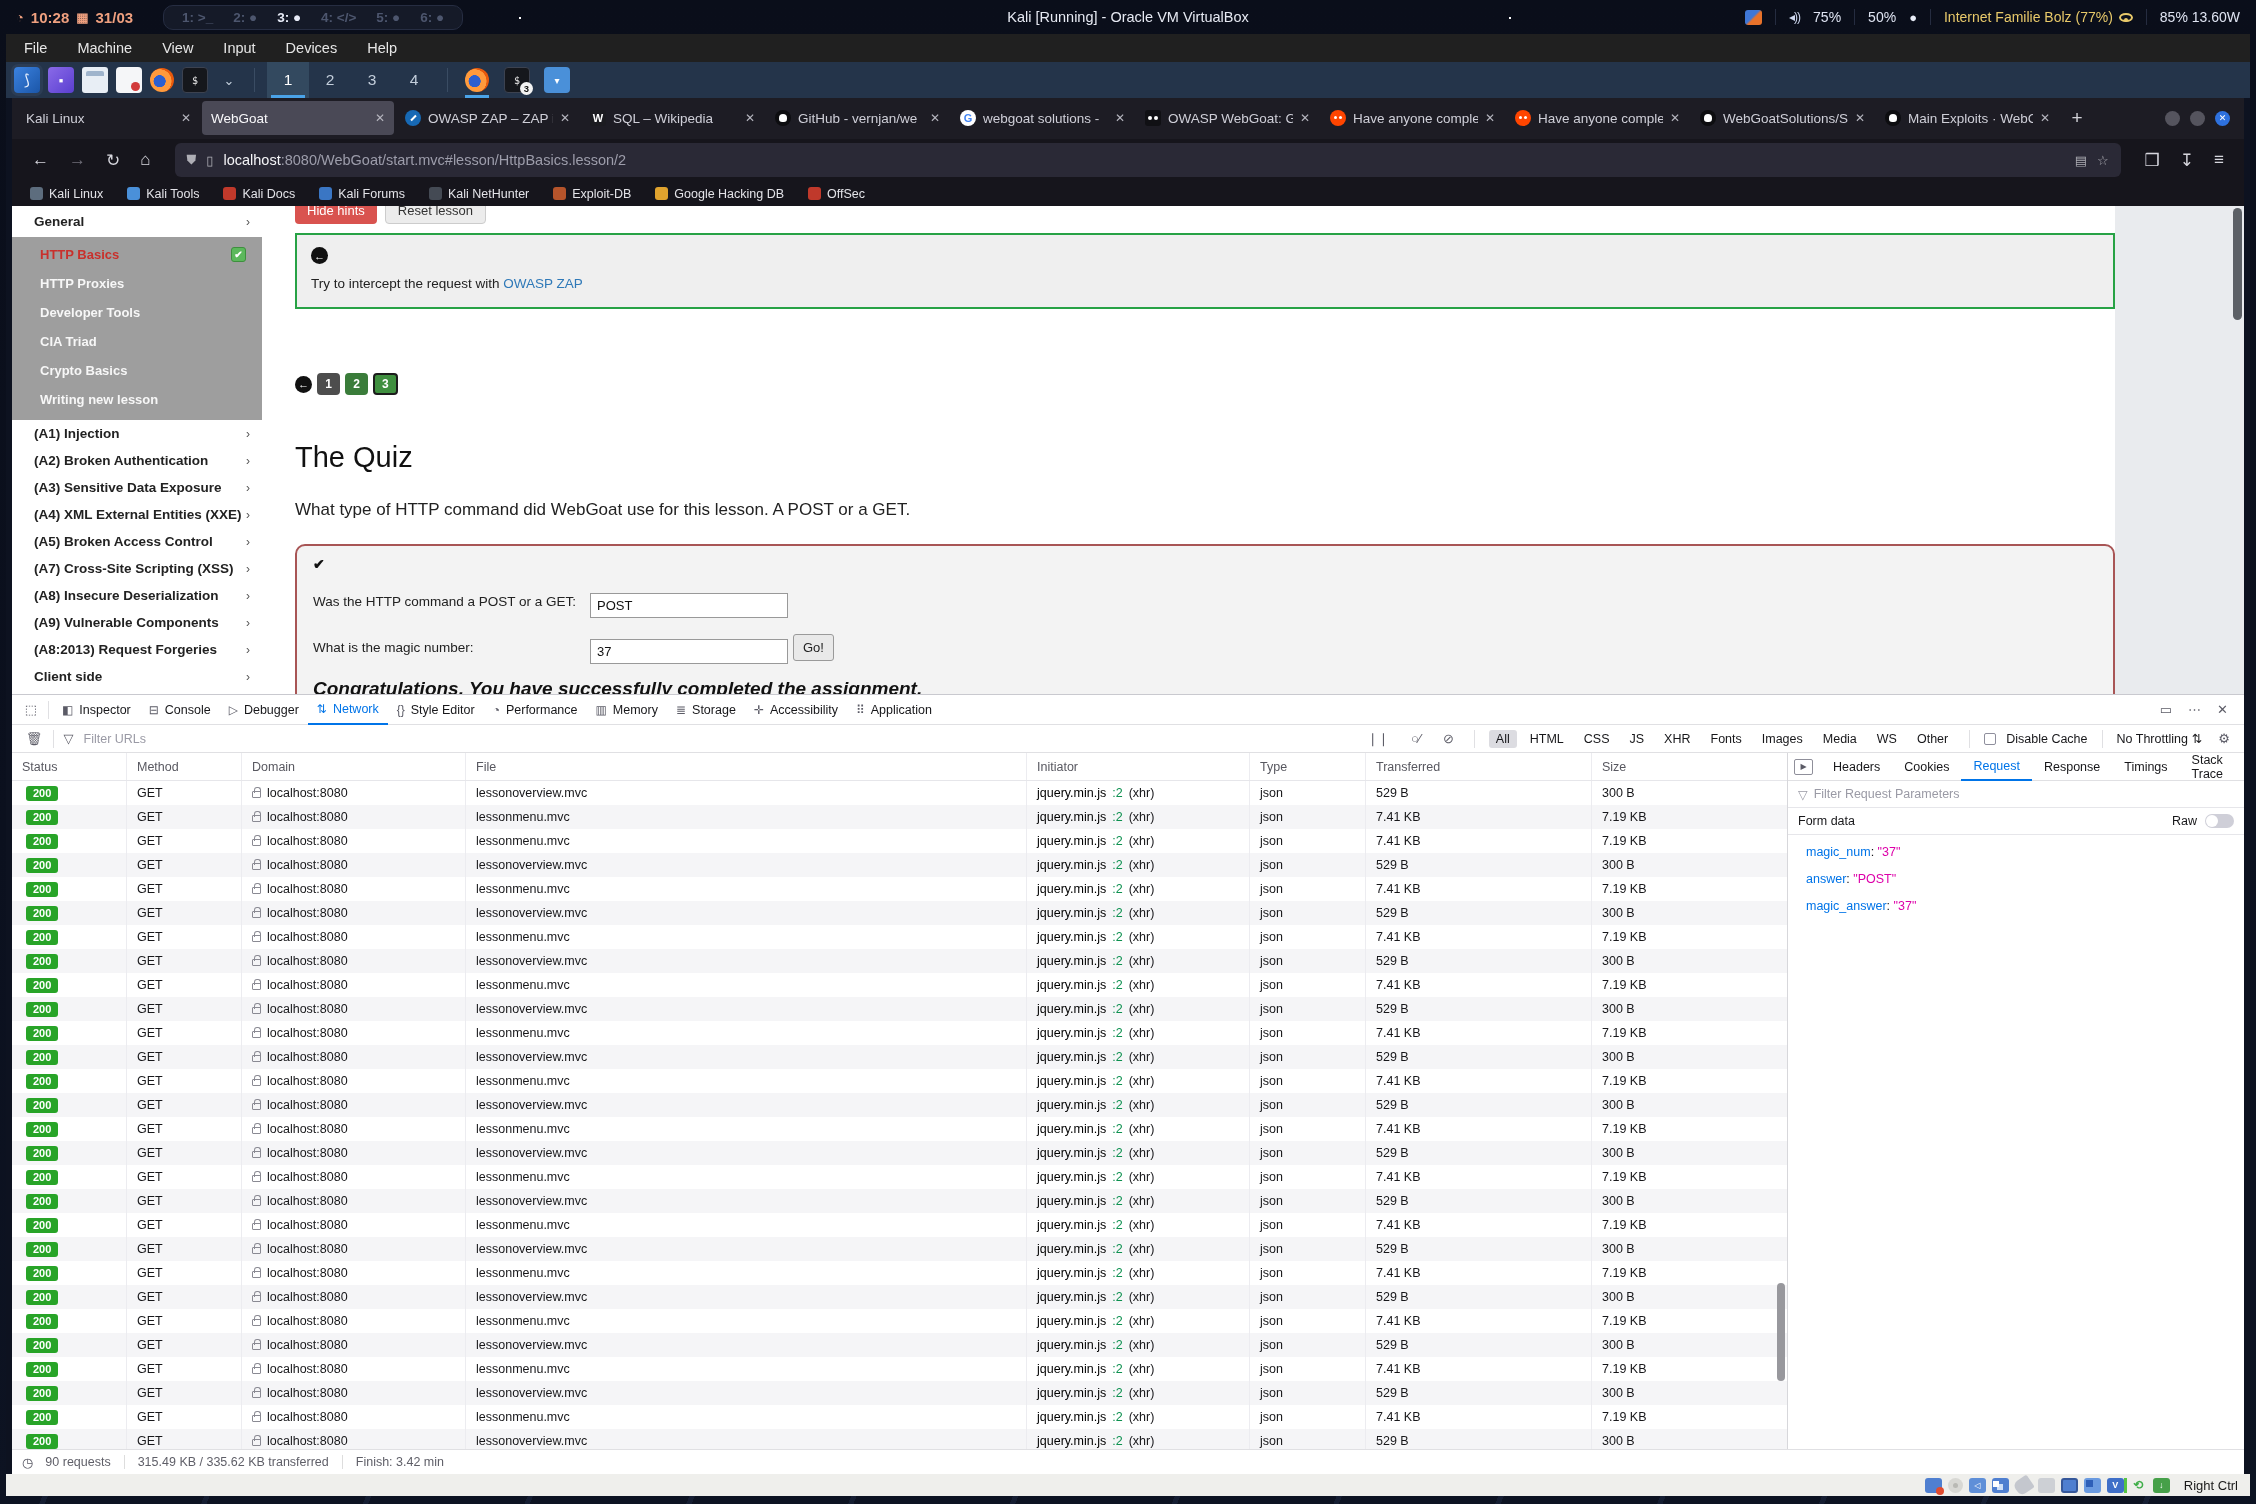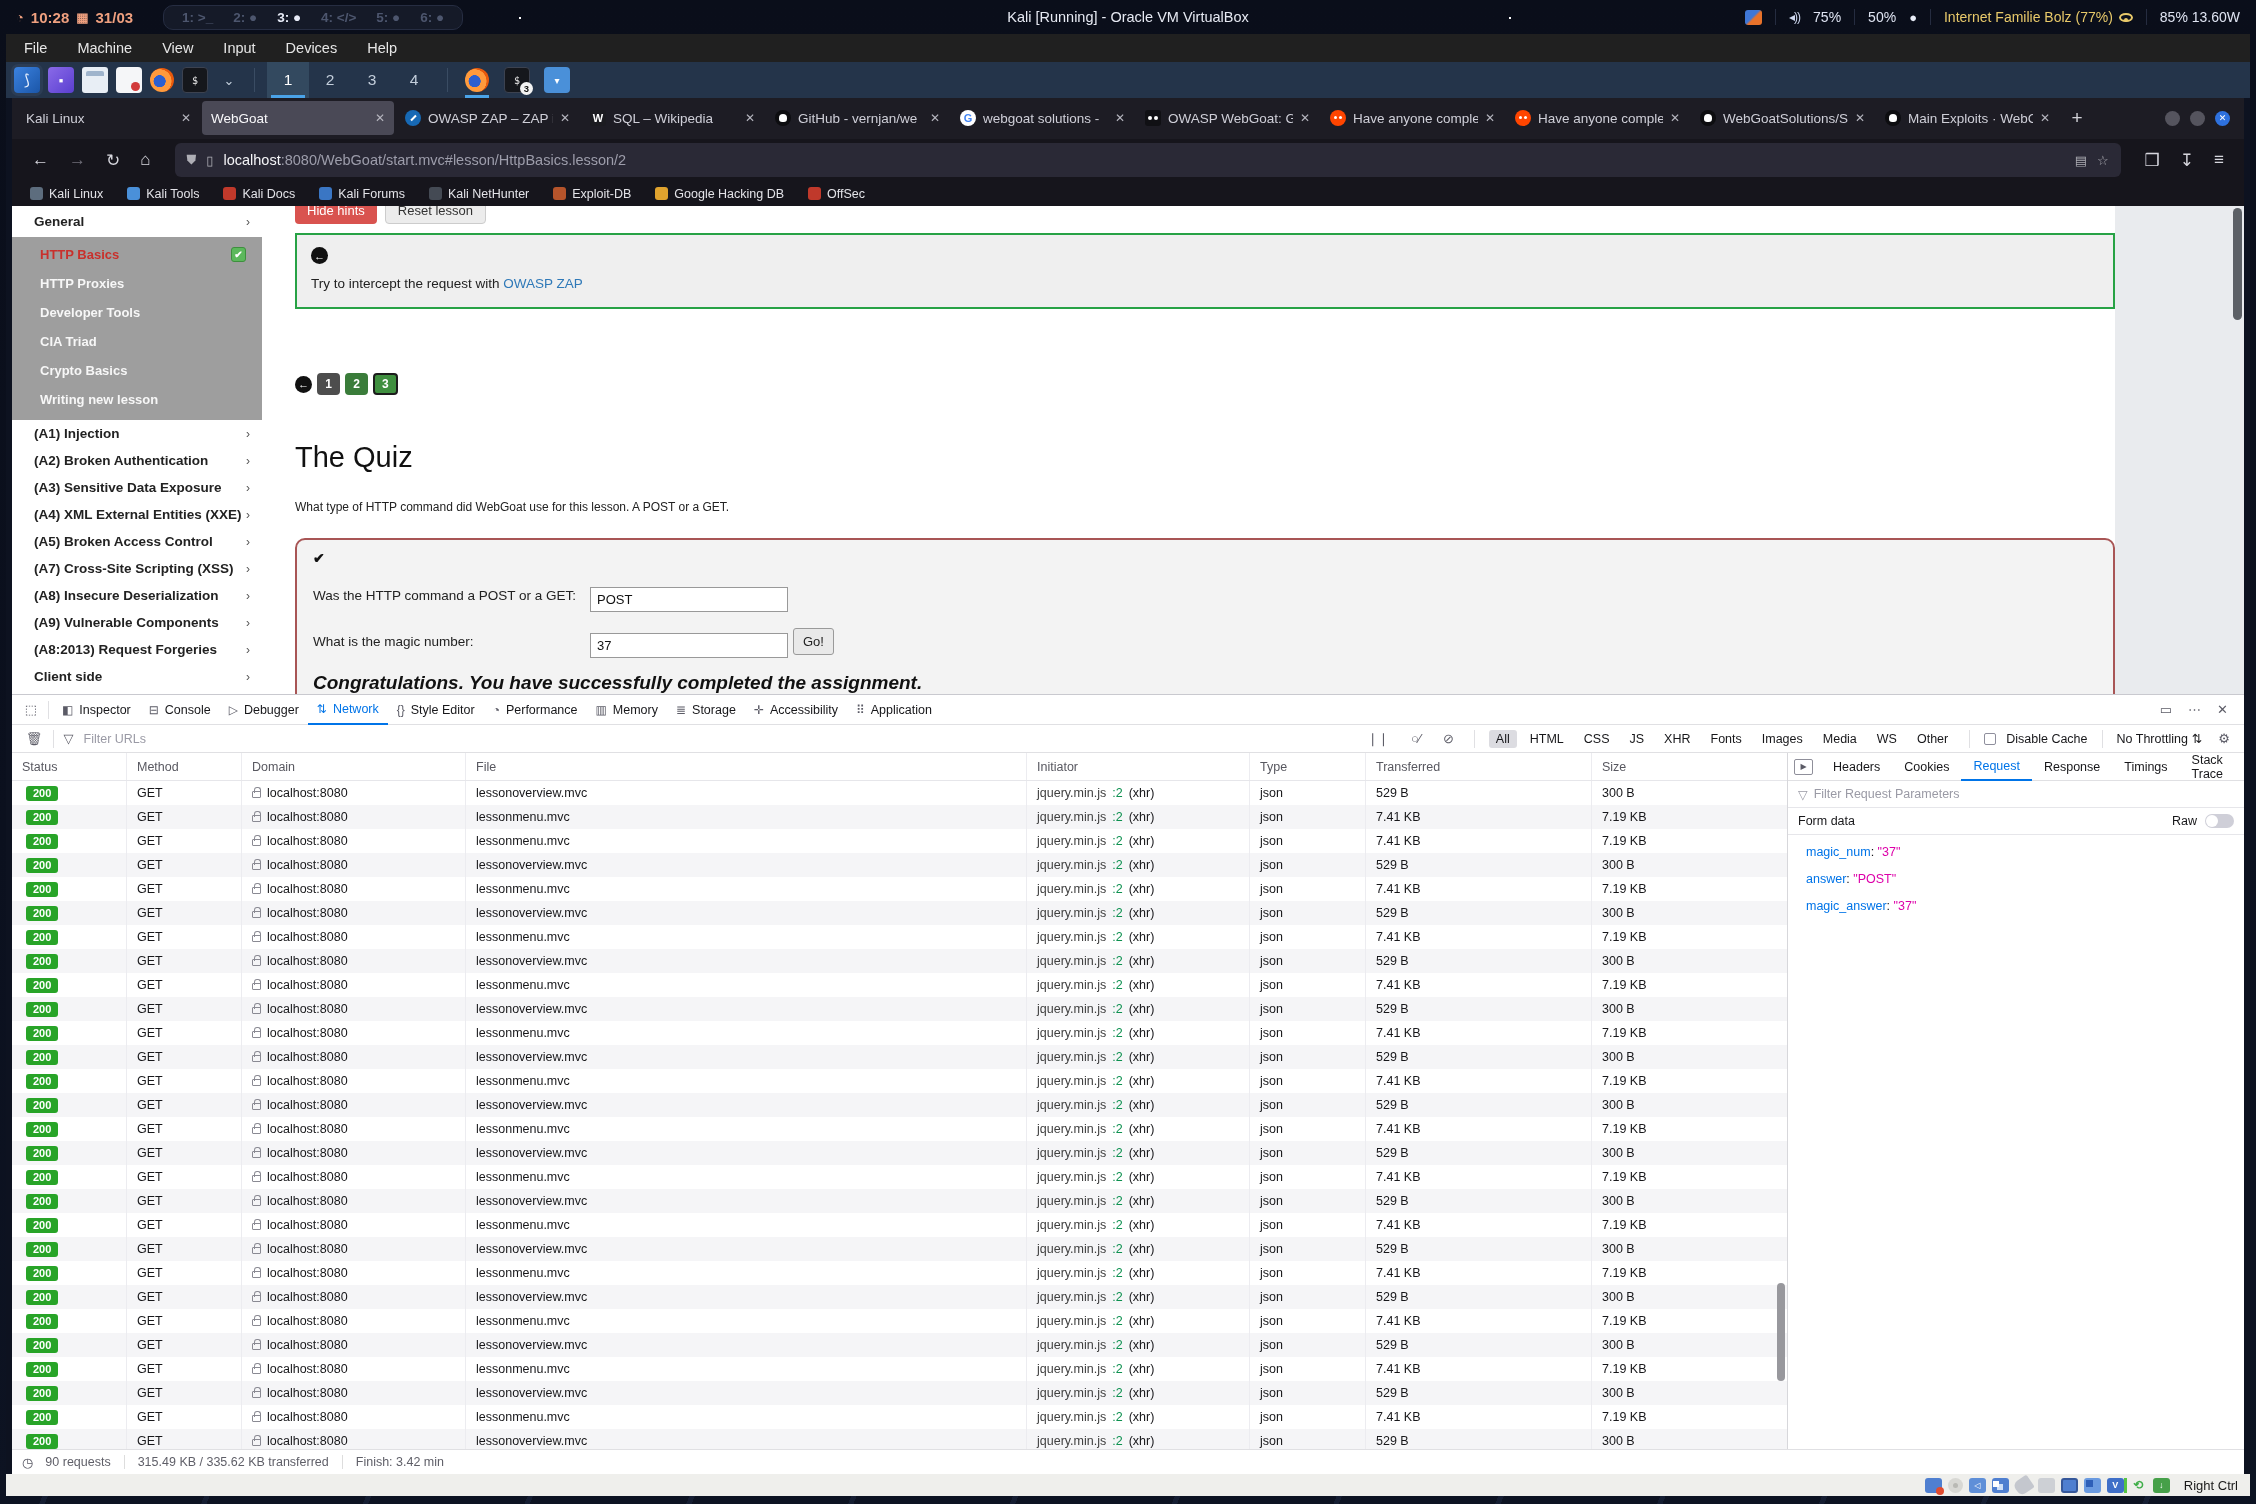--- a/index.html
+++ b/index.html
@@ -135,21 +135,21 @@
     align-items:center;justify-content:center;}
   .hint-text{margin-top:12px;font-size:13.5px;color:#222;}
   .hint-link{color:#2f79b8;}
   .pager{margin-top:64px;display:flex;gap:5px;align-items:center;}
   .pg{min-width:23px;height:22px;padding:0 7px;border-radius:4px;color:#fff;display:flex;align-items:center;
     justify-content:center;font-size:12px;font-weight:bold;}
   .pg.dark{background:#4d4d4d;}
   .pg.green{background:#3a7c3a;}
   .pg.green-selected{background:#3f8f3f;border:2px solid #1c1c1c;}
   .quiz-title{font-size:29px;font-weight:500;margin:46px 0 0;color:#111;}
-  .question{margin-top:26px;font-size:12px;color:#222;}
+  .question{margin-top:26px;font-size:17px;color:#222;}
   .quizbox{margin-top:24px;width:1820px;border:2px solid #a85555;border-radius:10px;background:#f3f3f3;
     padding:10px 16px 6px;}
   .qcheck{font-size:14px;font-weight:bold;color:#111;}
   .qrow{display:flex;align-items:center;margin-top:13px;font-size:13.5px;color:#222;}
   .qlabel{width:277px;flex:none;}
   .qinput{width:198px;height:25px;border:1px solid #999;font-size:13px;padding:0 6px;background:#fff;color:#111;
     font-family:"Liberation Sans",sans-serif;margin-top:8px;}
   .go-btn{margin-left:5px;height:27px;padding:0 9px;background:#e9e9e9;border:1px solid #9a9a9a;border-radius:3px;
     font-size:13px;color:#222;}
   .congrats{margin-top:14px;font-weight:bold;font-size:19px;color:#111;font-style:italic;}
@@ -184,21 +184,21 @@
   .nt-head{height:28px;border-bottom:1px solid #e6e6ea;color:#585860;}
   .nt-rows .nt-row:nth-child(even){background:#f5f5f7;}
   .cell{flex:none;padding-left:10px;height:100%;display:flex;align-items:center;gap:6px;overflow:hidden;
     border-right:1px solid #ececf0;white-space:nowrap;}
   .c1{width:115px;} .c2{width:115px;} .c3{width:224px;} .c4{width:561px;}
   .c5{width:223px;} .c6{width:116px;} .c7{width:226px;} .c8{flex:1;border-right:none;}
   .badge{background:#28a428;color:#fff;border-radius:3px;font-size:11px;padding:1px 7px 2px;font-weight:bold;margin-left:4px;}
   .lock{width:9px;height:7px;border:1px solid #8a8a93;border-radius:1px;position:relative;flex:none;margin-top:3px;}
   .lock::before{content:"";position:absolute;top:-5px;left:1px;width:5px;height:5px;border:1.5px solid #8a8a93;
     border-bottom:none;border-radius:3px 3px 0 0;}
-  .ini-file{color:#404040;} .ini-line{color:#0d904f;} .ini-kind{color:#17171a;}
+  .ini-file{color:#000000;} .ini-line{color:#0d904f;} .ini-kind{color:#17171a;}
   .net-thumb{position:absolute;right:2px;top:530px;width:8px;height:98px;background:#98989d;border-radius:4px;}
 
   .net-detail{flex:1;display:flex;flex-direction:column;font-size:12.5px;min-width:0;}
   .nd-tabs{height:28px;flex:none;display:flex;align-items:center;border-bottom:1px solid #e0e0e3;padding-left:6px;}
   .nd-split{width:19px;height:16px;border:1px solid #8f8f9a;border-radius:2px;display:flex;align-items:center;
     justify-content:center;font-size:8px;color:#5b5b66;margin-right:8px;flex:none;}
   .nd-tab{padding:0 12px;height:28px;display:flex;align-items:center;color:#17171a;}
   .nd-tab.active{color:#0074e8;border-bottom:2px solid #0074e8;}
   .nd-filter{height:27px;flex:none;border-bottom:1px solid #e6e6ea;display:flex;align-items:center;padding:0 10px;
     gap:6px;color:#9a9aa5;}

